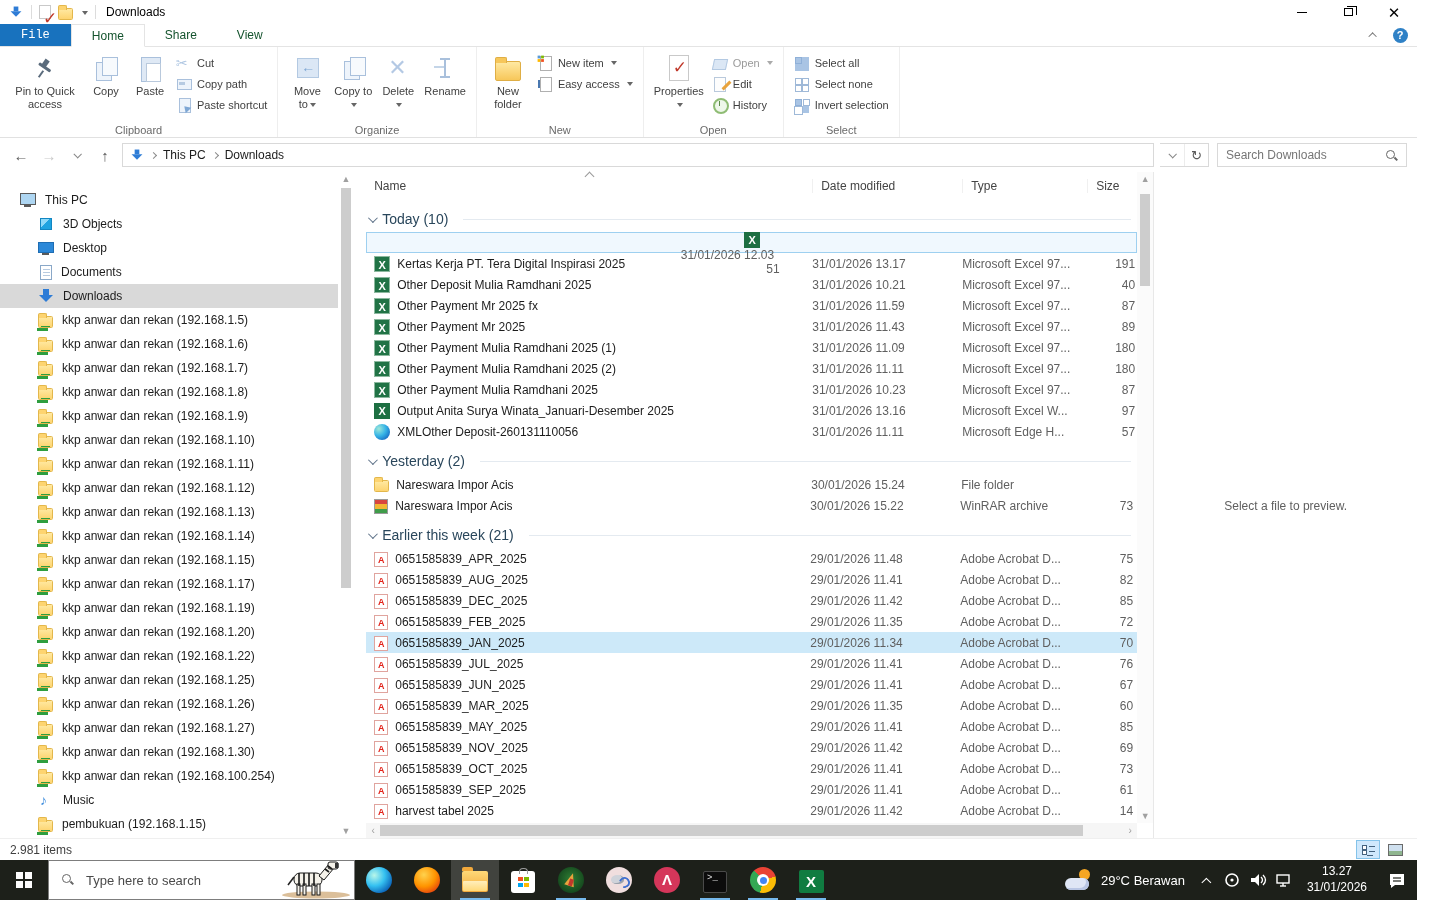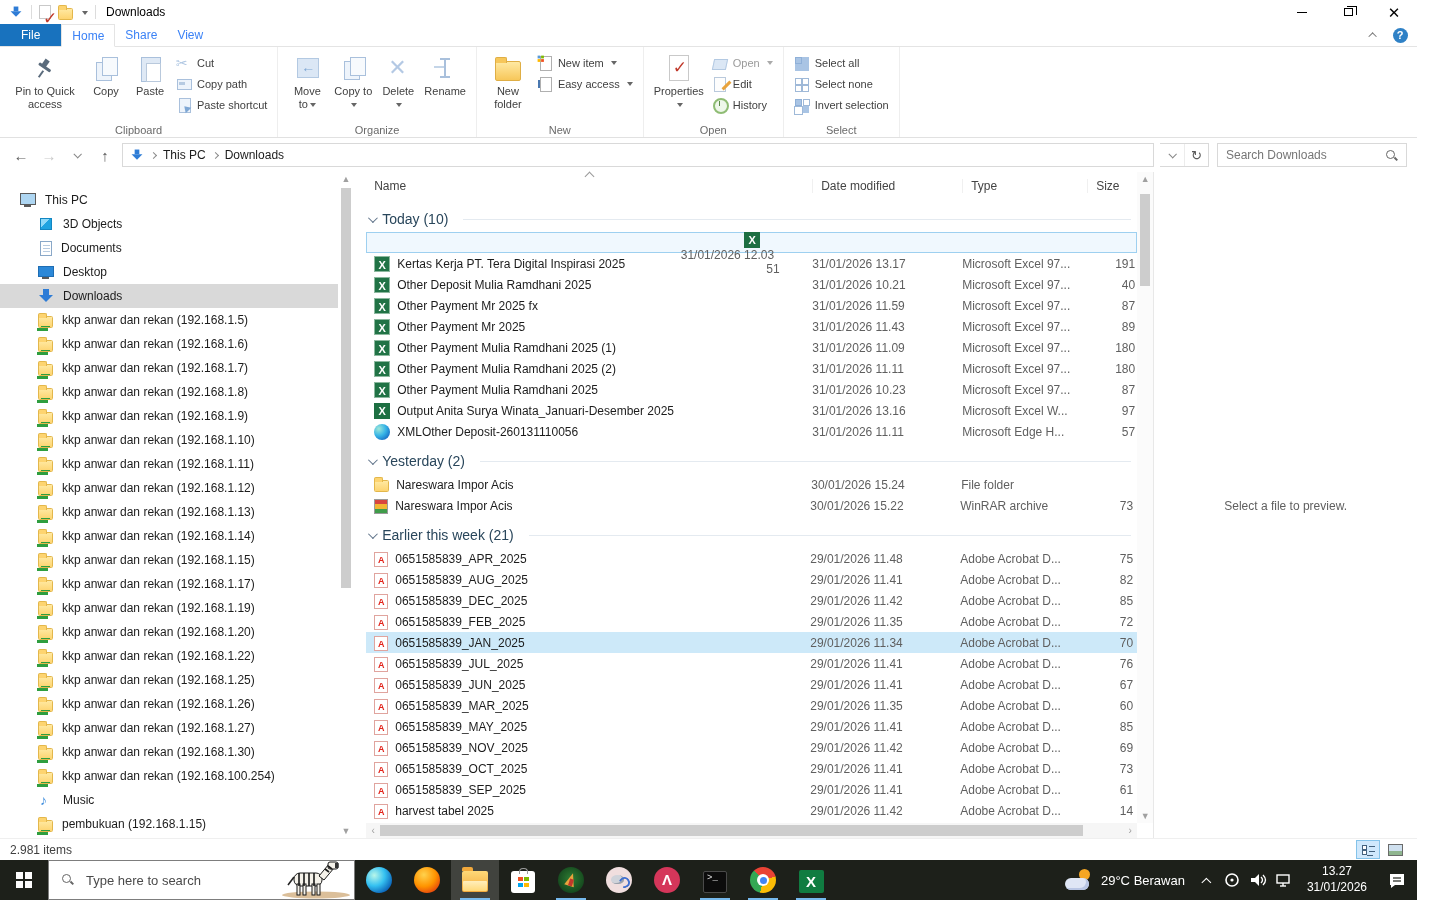--- a/index.html
+++ b/index.html
@@ -14,22 +14,22 @@
   .wtitle { margin-left:10px; font-size:12px; color:#000; }
   .wbtns { margin-left:auto; display:flex; height:24px; }
   .wbtn { width:46px; height:24px; display:flex; align-items:center; justify-content:center; color:#000; }
   .gl-min { width:10px; height:1px; background:#000; display:block; }
   .gl-max { width:9px; height:8px; border:1px solid #000; position:relative; display:block; }
   .gl-max::before { content:""; position:absolute; top:-3px; left:2px; width:9px; height:8px; border:1px solid #000; border-left:none; border-bottom:none; }
   .gl-close { font-size:15px; line-height:1; }
 
   
   .tabsrow { position:absolute; top:24px; left:0; right:0; height:23px; display:flex; align-items:stretch; background:#fff; border-bottom:1px solid #e4e4e4; }
-  .tab { padding:0 10px; display:flex; align-items:center; font-size:12px; color:#3b82f6; }
-  .tab-file { background:#1872be; color:#fff; padding:0 21px; }
+  .tab { padding:0 20px; display:flex; align-items:center; font-size:12px; color:#14532d; }
+  .tab-file { background:#1872be; color:#fff; padding:0 21px;font-family:Liberation Mono, monospace; }
   .tab.active { border:1px solid #e4e4e4; border-bottom:1px solid #fff; margin-bottom:-1px; }
   .tabspacer { flex:1; }
   .ribchev { width:26px; display:flex; align-items:center; justify-content:center; }
   .ribchev i { width:6px; height:6px; border-top:1.5px solid #777; border-left:1.5px solid #777; transform:rotate(45deg) translateY(2px); }
   .ribhelp { width:26px; display:flex; align-items:center; justify-content:center; margin-right:4px; }
   .ribhelp b { width:15px; height:15px; border-radius:50%; background:#2f81c6; color:#fff; font-size:11px; display:flex; align-items:center; justify-content:center; font-weight:bold; }
 
   
   .ribbon { position:absolute; top:47px; left:0; right:0; height:91px; background:#fff; border-bottom:1px solid #e1e1e1; display:flex; }
   .rgroup { position:relative; border-right:1px solid #eeeeee; padding:3px 6px 15px 6px; }
@@ -450,26 +450,26 @@
 
     <div class="snode lvl0">
           <span class="fic fi-pc"></span>
           <span>This PC</span>
         </div>
         <div class="snode lvl1">
           <span class="fic fi-cube"></span>
           <span>3D Objects</span>
         </div>
         <div class="snode lvl1">
+          <span class="fic fi-desktop"></span>
+          <span>Desktop</span>
+        </div>
+        <div class="snode lvl1">
           <span class="fic fi-document"></span>
           <span>Documents</span>
-        </div>
-        <div class="snode lvl1">
-          <span class="fic fi-desktop"></span>
-          <span>Desktop</span>
         </div>
         <div class="snode selected lvl1">
           <span class="fic fi-download"></span>
           <span>Downloads</span>
         </div>
         <div class="snode lvl1">
           <span class="fic fi-netfolder"></span>
           <span>kkp anwar dan rekan (192.168.1.5)</span>
         </div>
         <div class="snode lvl1">

